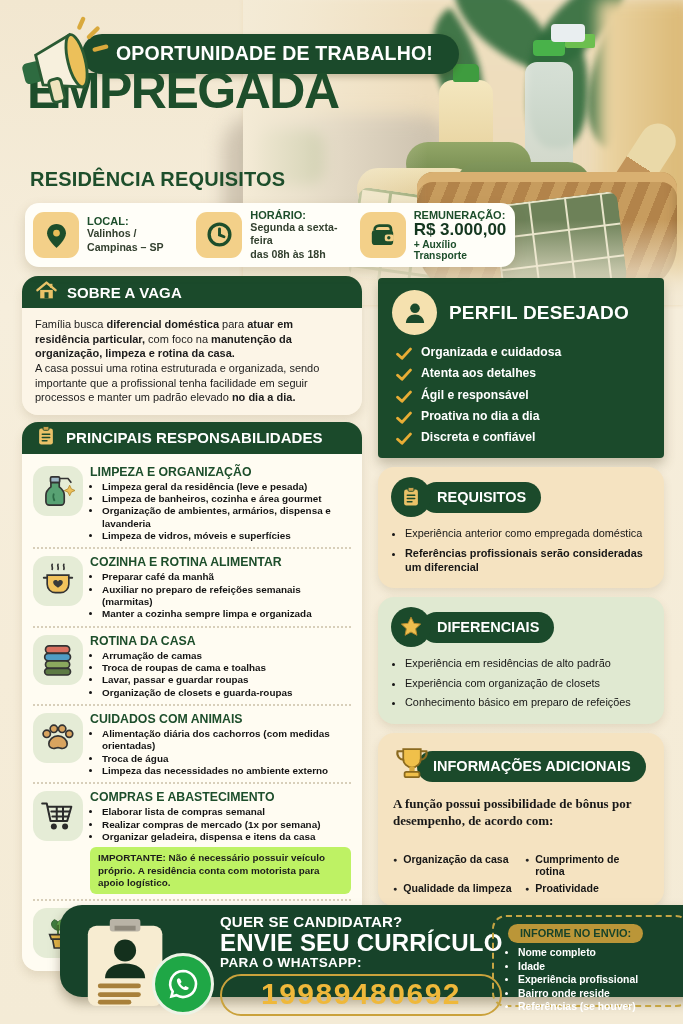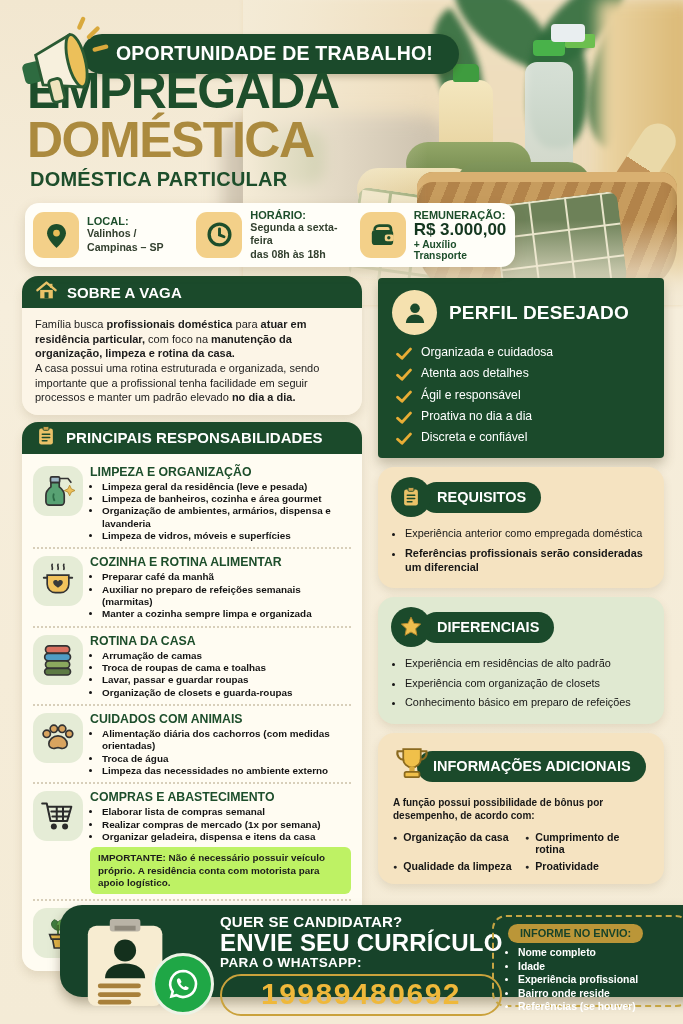--- a/index.html
+++ b/index.html
@@ -83,32 +83,32 @@
   .note { background:#bef264; border-radius:6px; padding:5px 8px; font-size:9.9px; line-height:1.26;
     color:#1c1c1c; font-weight:600; margin-top:4px; }
   .note b { font-weight:800; }
   .right-col { position:absolute; left:378px; top:278px; width:286px; z-index:2; display:flex; flex-direction:column; gap:9px; }
   .perfil { background:#1b4a2b; border-radius:4px; padding:12px 14px 10px; box-shadow:0 6px 12px rgba(80,70,40,.3); }
   .perfil-head { display:flex; align-items:center; gap:12px; margin-bottom:7px; }
   .avatar { width:45px; height:45px; border-radius:50%; background:#f5e1af; display:flex; align-items:center; justify-content:center; flex:none; }
   .perfil-title { color:#fff; font-weight:800; font-size:19px; letter-spacing:.2px; }
   .chk { display:flex; gap:9px; align-items:flex-start; padding:3px 0 3px 4px; }
   .chk svg { flex:none; margin-top:2px; }
-  .chk span { color:#fff; font-size:12.2px; font-weight:400; line-height:1.25; }
+  .chk span { color:#fff; font-size:12.2px; font-weight:700; line-height:1.25; }
   .tan  { background:#f5e3c1; border-radius:16px; padding:10px 13px 11px; box-shadow:0 4px 9px rgba(120,100,60,.15); }
   .ltgreen { background:#e0e9d1; border-radius:16px; padding:10px 13px 11px; box-shadow:0 4px 9px rgba(120,100,60,.15); }
   .pill-head { display:flex; align-items:center; margin-bottom:7px; }
   .pill-ic { width:40px; height:40px; border-radius:50%; background:#1b4a2b; display:flex; align-items:center; justify-content:center; z-index:1; flex:none; }
   .pill-lbl { background:#1b4a2b; color:#fff; font-weight:800; font-size:14.5px; border-radius:19px; padding:7px 15px 8px 16px; margin-left:-10px; }
   .trophy-wrap { width:44px; margin-right:-8px; z-index:1; flex:none; }
   .blist { margin:0; padding-left:14px; }
   .blist li { font-size:10.9px; line-height:1.25; color:#161616; padding:3px 0; }
   .blist .bold { font-weight:400; }
   .blist .semi { font-weight:600; }
-  .adic-par { font-size:10px; line-height:1.3; color:#181818; font-weight:600; margin:1px 0 9px 2px; }
+  .adic-par { font-size:13px; line-height:1.3; color:#181818; font-weight:600; margin:1px 0 23px 2px;font-family:Liberation Serif, serif; }
   .adic-par b { font-weight:800; }
   .bonus { display:grid; grid-template-columns:1fr 1fr; gap:5px 6px; padding-left:2px; }
   .bonus div { font-size:10.6px; font-weight:700; color:#161616; display:flex; gap:6px; align-items:flex-start; }
   .bonus div::before { content:"●"; font-size:7px; line-height:13px; color:#222; }
   
   .footer { position:absolute; left:20px; top:905px; width:643px; height:92px; background:#17432a;
     border-radius:22px; box-shadow:0 6px 12px rgba(60,50,20,.35); z-index:4;margin-left:40px; }
   .resume { position:absolute; left:24px; top:13px; width:86px; height:90px; }
   .wa { position:absolute; left:92px; top:48px; width:56px; height:56px; background:#1fa746; border-radius:50%;
     border:3px solid #edf3e6; display:flex; align-items:center; justify-content:center; }
@@ -165,22 +165,21 @@
         <line x1="80" y1="35" x2="92" y2="32"></line>
         <line x1="64" y1="12" x2="68" y2="3"></line>
       </g>
     </svg>
   </div>
   <div class="badge">
     <span>OPORTUNIDADE DE TRABALHO!</span>
   </div>
 
   <div class="t1">EMPREGADA</div>
-  <div class="t2">DOMÉSTICA</div>
-  <div class="t3">DOMÉSTICA PARTICULAR</div>
+  <div class="t3">RESIDÊNCIA REQUISITOS</div>
 
   <div class="info-card">
     <div class="info-item">
       <div class="info-icon">
         <svg viewBox="0 0 24 24" width="27" height="27">
           <path d="M12 1.8 C7.2 1.8 3.6 5.6 3.6 10.1 C3.6 16 12 23 12 23 C12 23 20.4 16 20.4 10.1 C20.4 5.6 16.8 1.8 12 1.8 Z" fill="#1d4e2b"></path>
           <circle cx="12" cy="9.8" r="3" fill="#e9bd57"></circle>
         </svg>
       </div>
       <div>
@@ -230,21 +229,21 @@
             <path d="M2.6 11.6 L12 3.8 l9.4 7.8" fill="none" stroke="#eac268" stroke-width="2.6" stroke-linecap="round" stroke-linejoin="round"></path>
             <path d="M5.4 11.4 v8.8 h13.2 v-8.8" fill="#eac268"></path>
             <rect x="9.9" y="13.8" width="4.2" height="6.4" fill="#1b4a2b"></rect>
             <rect x="15.6" y="5" width="2.6" height="4.2" fill="#eac268"></rect>
           </svg>
         </span>
         <span>SOBRE A VAGA</span>
       </div>
       <div class="body-a">
         <div class="sobre-text">
-          <span>Família busca </span><b>profissionais doméstica</b><span> para </span><b>atuar em residência particular,</b><span> com foco na </span><b>manutenção da organização, limpeza e rotina da casa.</b>
+          <span>Família busca </span><b>diferencial doméstica</b><span> para </span><b>atuar em residência particular,</b><span> com foco na </span><b>manutenção da organização, limpeza e rotina da casa.</b>
         </div>
         <div class="sobre-text">
           <span>A casa possui uma rotina estruturada e organizada, sendo importante que a profissional tenha facilidade em seguir processos e manter um padrão elevado </span><b>no dia a dia.</b>
         </div>
       </div>
     </div>
 
     <div class="card">
       <div class="sec-header">
         <span>

